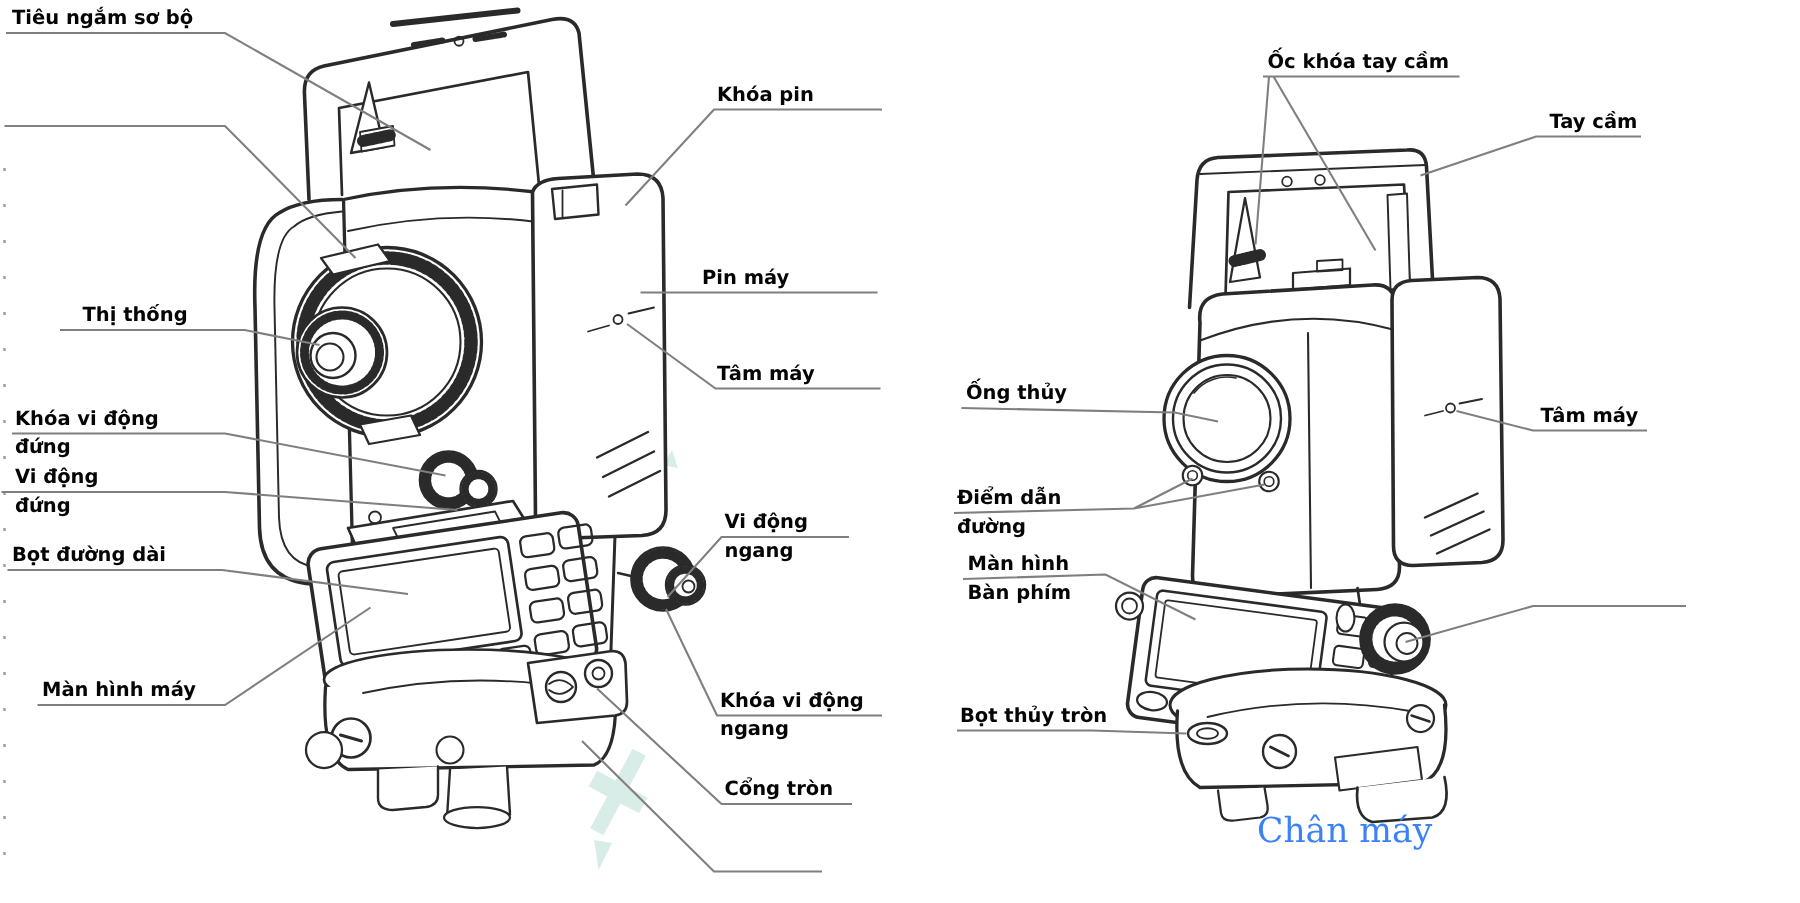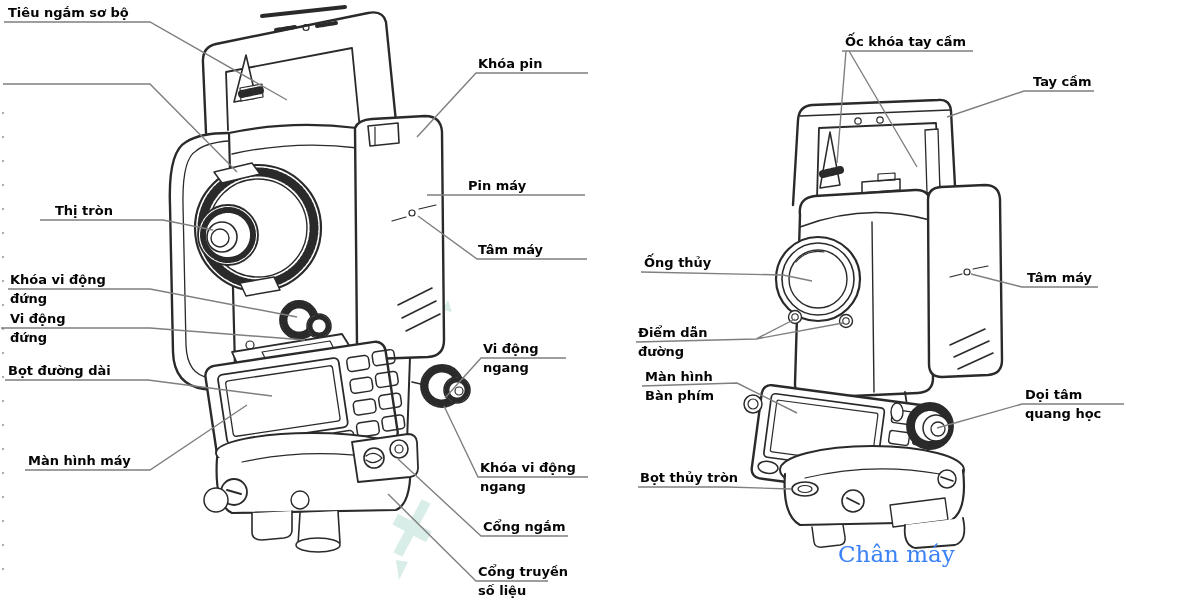--- a/index.html
+++ b/index.html
@@ -256,21 +256,21 @@
     <path d="M1098 287 L1022 287 L971 274"></path>
     <path d="M1124 404 L1022 404 L937 428"></path>
     <path d="M638 487 L728 487 L791 489"></path>
   </g>
 </svg>
 
   <div class="lbl" style="left:8px;top:4px">
     <span class="ln">Tiêu ngắm sơ bộ</span>
   </div>
   <div class="lbl" style="left:55px;top:202px">
-    <span class="ln">Thị tròn</span>
+    <span class="ln">Thị thống</span>
   </div>
   <div class="lbl" style="left:10px;top:271px">
     <span class="ln">Khóa vi động</span>
     <span class="ln">đứng</span>
   </div>
   <div class="lbl" style="left:10px;top:310px">
     <span class="ln">Vi động</span>
     <span class="ln">đứng</span>
   </div>
   <div class="lbl" style="left:8px;top:362px">
@@ -290,25 +290,21 @@
   </div>
   <div class="lbl" style="left:483px;top:340px">
     <span class="ln">Vi động</span>
     <span class="ln">ngang</span>
   </div>
   <div class="lbl" style="left:480px;top:459px">
     <span class="ln">Khóa vi động</span>
     <span class="ln">ngang</span>
   </div>
   <div class="lbl" style="left:483px;top:518px">
-    <span class="ln">Cổng ngắm</span>
-  </div>
-  <div class="lbl" style="left:478px;top:563px">
-    <span class="ln">Cổng truyền</span>
-    <span class="ln">số liệu</span>
+    <span class="ln">Cổng tròn</span>
   </div>
 
   <div class="lbl" style="left:845px;top:33px">
     <span class="ln">Ốc khóa tay cầm</span>
   </div>
   <div class="lbl" style="left:1033px;top:73px">
     <span class="ln">Tay cầm</span>
   </div>
   <div class="lbl" style="left:644px;top:254px">
     <span class="ln">Ống thủy</span>
@@ -317,24 +313,20 @@
     <span class="ln">Điểm dẫn</span>
     <span class="ln">đường</span>
   </div>
   <div class="lbl" style="left:645px;top:368px">
     <span class="ln">Màn hình</span>
     <span class="ln">Bàn phím</span>
   </div>
   <div class="lbl" style="left:1027px;top:269px">
     <span class="ln">Tâm máy</span>
   </div>
-  <div class="lbl" style="left:1025px;top:386px">
-    <span class="ln">Dọi tâm</span>
-    <span class="ln">quang học</span>
-  </div>
   <div class="lbl" style="left:640px;top:469px">
     <span class="ln">Bọt thủy tròn</span>
   </div>
   <div class="lbl serif" style="left:838px;top:541px">
     <span class="ln" style="height:auto;line-height:26px">Chân máy</span>
   </div>
 
 </div>
 
 </body></html>

